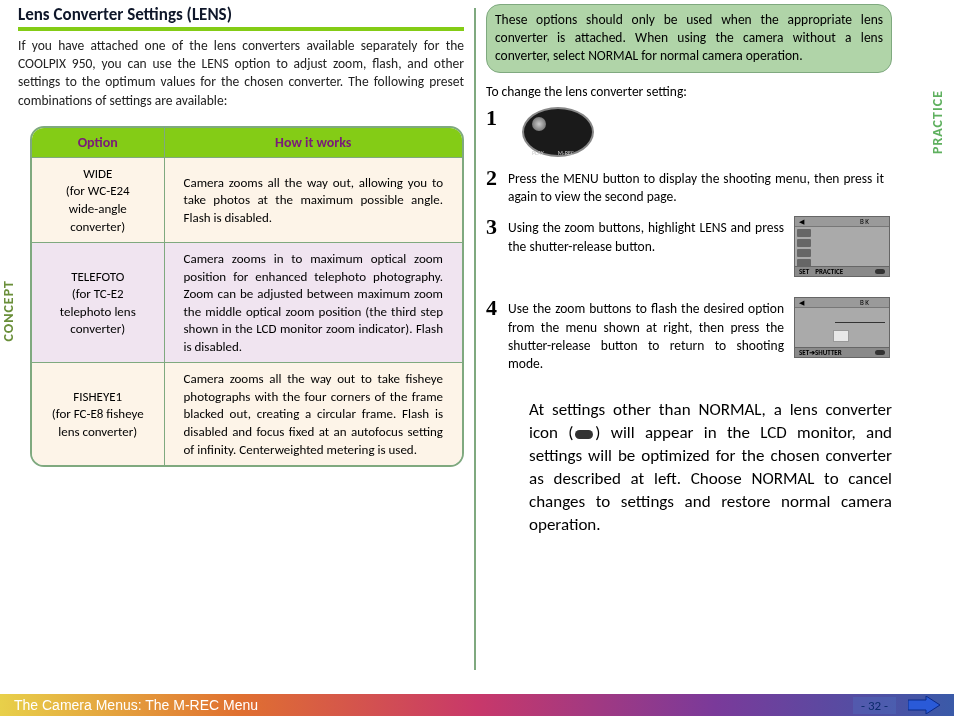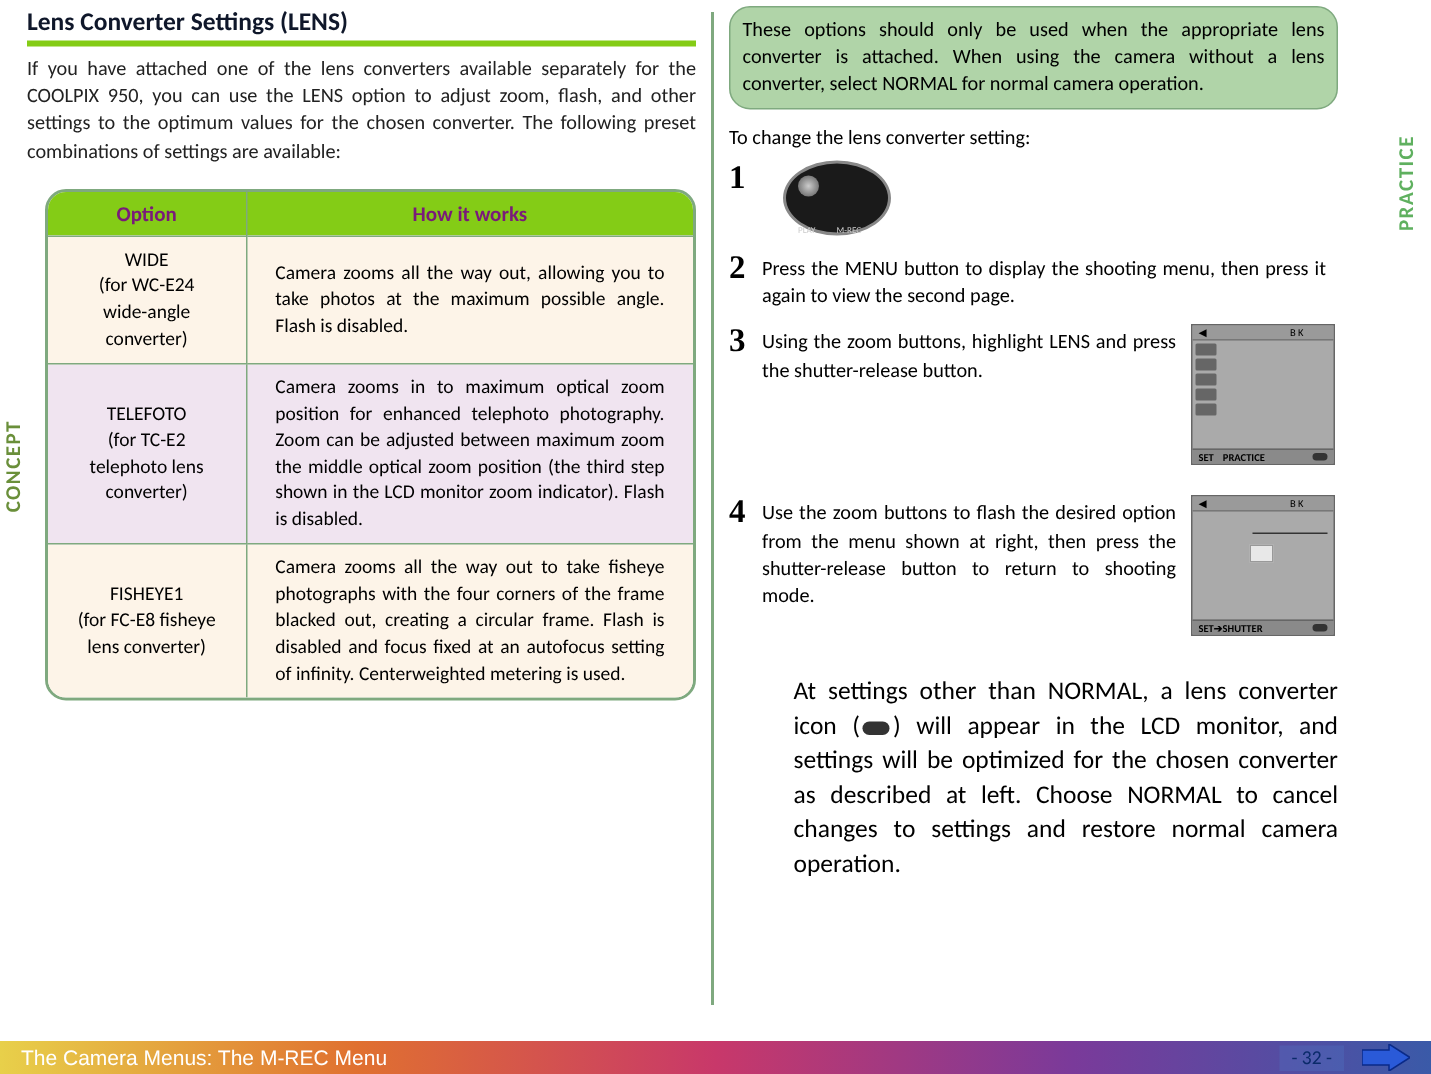--- a/index.html
+++ b/index.html
@@ -25,21 +25,21 @@
 tbody tr:last-child td { border-bottom: none; }
 .lead { font-size: 13.5px; line-height: 1.35; margin-bottom: 6px; }
 .steps { margin-bottom: 10px; }
 .step { display: flex; align-items: flex-start; margin-bottom: 10px; }
 .step-num { font-family: Georgia, serif; font-size: 22px; font-weight: bold; width: 22px; flex-shrink: 0; line-height: 1; }
 .step-txt { font-size: 13.5px; line-height: 1.35; text-align: justify; flex: 1; padding-top: 3px; padding-right: 8px; }
 .step-img { width: 100px; flex-shrink: 0; }
 .dial { width: 72px; height: 50px; background: #1a1a1a; border-radius: 50%; margin: 0 auto; position: relative; border: 2px solid #888; }
 .dial::after { content: ""; position: absolute; top: 8px; left: 8px; width: 14px; height: 14px; background: radial-gradient(circle, #ccc, #555); border-radius: 50%; }
 .dial-lbl { font-size: 6px; color: #ccc; position: absolute; }
-.lcd { width: 96px; height: 94px; background: #aaa; border: 1px solid #666; position: relative; margin: 0 auto; }
+.lcd { width: 96px; height: 61px; background: #aaa; border: 1px solid #666; position: relative; margin: 0 auto; }
 .lcd-top { height: 10px; background: #9a9a9a; border-bottom: 1px solid #777; font-size: 7px; color: #000; text-align: right; padding-right: 20px; line-height: 10px; }
 .lcd-top::before { content: "◀"; position: absolute; left: 4px; font-size: 7px; }
 .lcd-side { position: absolute; left: 2px; top: 12px; width: 14px; }
 .lcd-item { height: 8px; background: #666; margin-bottom: 2px; border-radius: 1px; }
 .lcd-center { position: absolute; left: 38px; top: 32px; width: 16px; height: 12px; background: #e8e8e8; border: 1px solid #999; }
 .lcd-line { position: absolute; right: 4px; top: 24px; width: 50px; height: 1px; background: #333; }
 .lcd-bot { position: absolute; bottom: 0; left: 0; right: 0; height: 10px; background: #8a8a8a; border-top: 1px solid #666; font-size: 7px; font-weight: bold; color: #000; display: flex; align-items: center; padding: 0 4px; }
 .lcd-bot .s1 { margin-right: 6px; }
 .lcd-bot .dot { width: 10px; height: 5px; background: #333; border-radius: 3px; margin-left: auto; }
 .post { font-size: 17px; line-height: 1.35; text-align: justify; margin-top: 6px; margin-left: 43px; }

